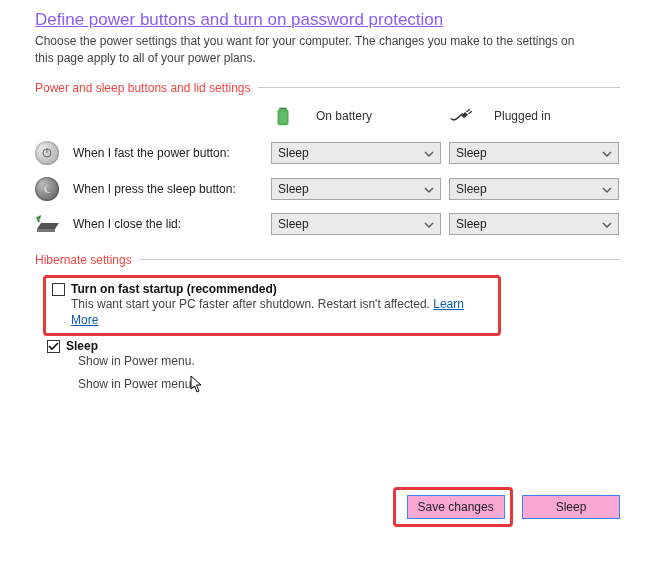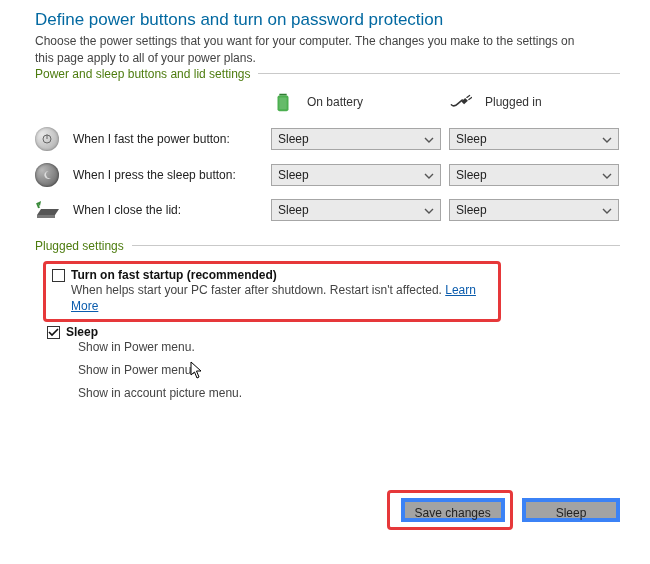--- a/index.html
+++ b/index.html
@@ -8,59 +8,60 @@
     font-family: "Segoe UI", Tahoma, sans-serif;
     font-size: 12px;
     color: #222;
     background: #fff;
     width: 650px;
   }
   .page {
     padding: 10px 30px 20px 35px;
   }
   .title {
-    color: #0369a1;
+    color: #8b5cf6;
     font-size: 17px;
     font-weight: 400;
     margin-bottom: 3px;
+    text-decoration: underline;
   }
   .intro {
     color: #444;
     line-height: 1.4;
     max-width: 540px;
-    margin-bottom: 0;
+    margin-bottom: 14px;
   }
   .section {
     margin-bottom: 10px;
   }
   .section-header {
     display: flex;
     align-items: center;
-    color: #4d7c0f;
+    color: #ef4444;
     margin-bottom: 8px;
   }
   .section-header .line {
     flex: 1;
     height: 1px;
     background: #c9c9c9;
     margin-left: 8px;
   }
 
   .bat-grid {
     display: grid;
     grid-template-columns: 30px 190px 170px 170px;
     column-gap: 8px;
     row-gap: 12px;
     align-items: center;
   }
   .bat-grid .span2 { grid-column: 1 / span 2; }
   .col-head {
     display: flex;
     align-items: center;
-    gap: 12px;
+    gap: 21px;
     color: #333;
     height: 26px;
   }
 
   
   .ico { width: 24px; height: 24px; display: inline-flex; align-items:center; justify-content:center; }
   .ico-battery svg, .ico-plug svg { width: 22px; height: 22px; }
   .ico-power-btn {
     width:24px;height:24px;border-radius:50%;
     background: radial-gradient(circle at 30% 30%, #e8e8e8, #a9a9a9);
@@ -130,22 +131,22 @@
   .footer {
     margin-top:85px;
     text-align:right;
   }
   .btn {
     display:inline-block;
     min-width:98px;
     height:24px;
     line-height:22px;
     text-align:center;
-    border:4px solid #3b82f6;
-    background:#a3a3a3;
+    border:1px solid #3b82f6;
+    background:#f9a8d4;
     color:#222;
     padding:0 10px;
     margin-left:6px;
     cursor:pointer;
     box-sizing:border-box;
   }
   .btn-primary-wrap {
     display:inline-block;
     border:3px solid #e6383a;
     border-radius:4px;
@@ -248,33 +249,33 @@
         <span>Sleep</span>
         <span class="chev"><svg viewBox="0 0 10 10">
               <path d="M1 3 L5 7 L9 3" stroke="#555" stroke-width="1.4" fill="none"></path>
             </svg></span>
       </div>
     </div>
   </div>
 
   <div class="section" style="margin-top:18px;">
     <div class="section-header">
-      <span>Plugged settings</span>
+      <span>Hibernate settings</span>
       <span class="line"></span>
     </div>
 
     <div class="shutdown-list">
 
       <div class="faststart-box">
         <div class="sd-row">
           <span class="cb"></span>
           <span class="sd-label">Turn on fast startup (recommended)</span>
         </div>
         <div class="sd-desc" style="padding-left:19px;">
-          <span>When helps start your PC faster after shutdown. Restart isn't affected. </span><span class="learn">Learn More</span>
+          <span>This want start your PC faster after shutdown. Restart isn't affected. </span><span class="learn">Learn More</span>
         </div>
       </div>
 
       <div class="shutdown-item">
         <div class="sd-row">
           <span class="cb checked">
               <svg viewBox="0 0 11 11">
                 <path d="M1 5 L4 8 L10 2" stroke="#111" stroke-width="1.6" fill="none"></path>
               </svg>
             </span>
@@ -284,21 +285,20 @@
       </div>
 
       <div class="shutdown-item rel">
         <div class="sd-desc">Show in Power menu.</div>
         <svg class="cursor-svg" style="left:155px;top:2px;" viewBox="0 0 14 20">
             <path d="M1 1 L1 14 L4.5 11 L7 17 L9 16 L6.5 10 L11 10 Z" fill="#fff" stroke="#000" stroke-width="1"></path>
           </svg>
       </div>
 
       <div class="shutdown-item">
-        <div class="sd-desc">Show in account picture menu.</div>
       </div>
 
     </div>
   </div>
 
   <div class="footer">
     <span class="btn-primary-wrap">
       <span class="btn">Save changes</span>
     </span>
     <span class="btn">Sleep</span>

